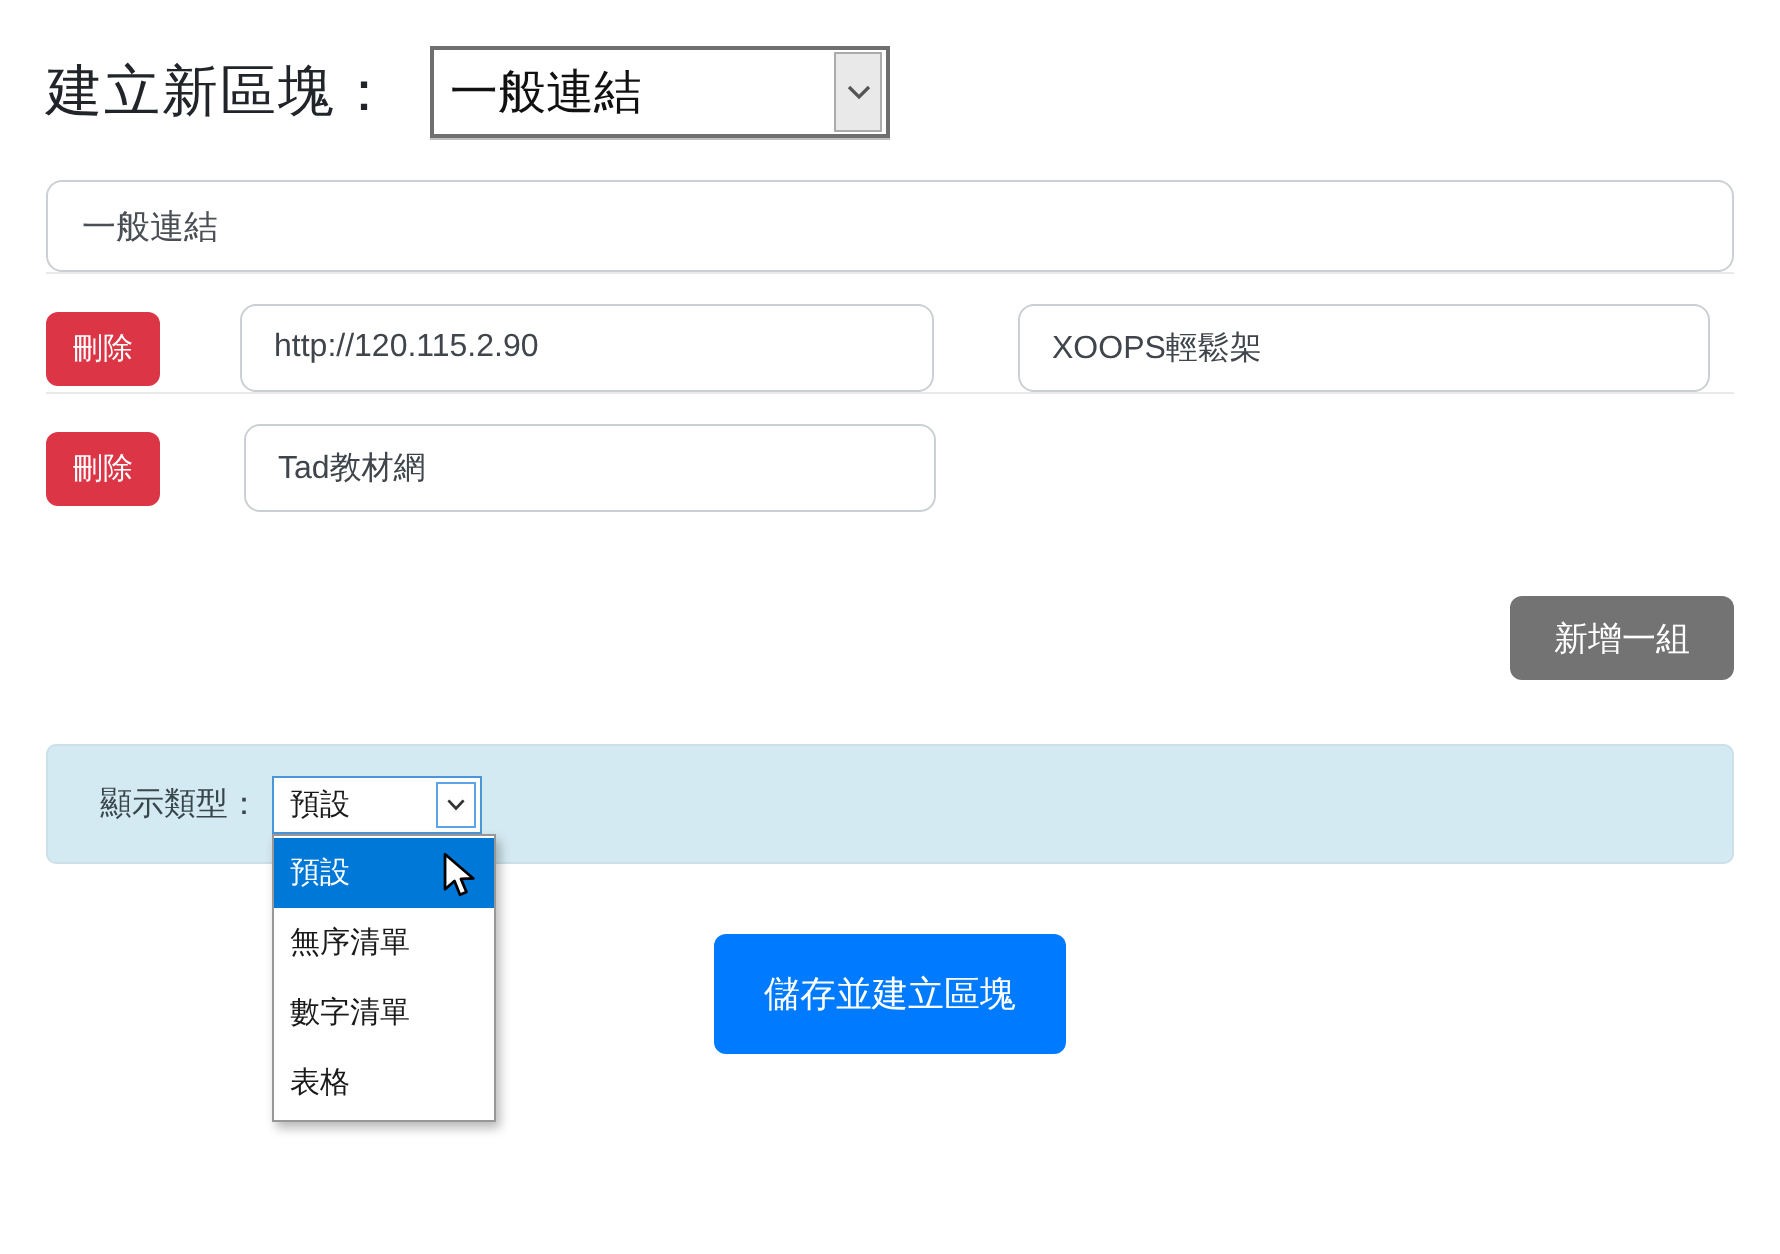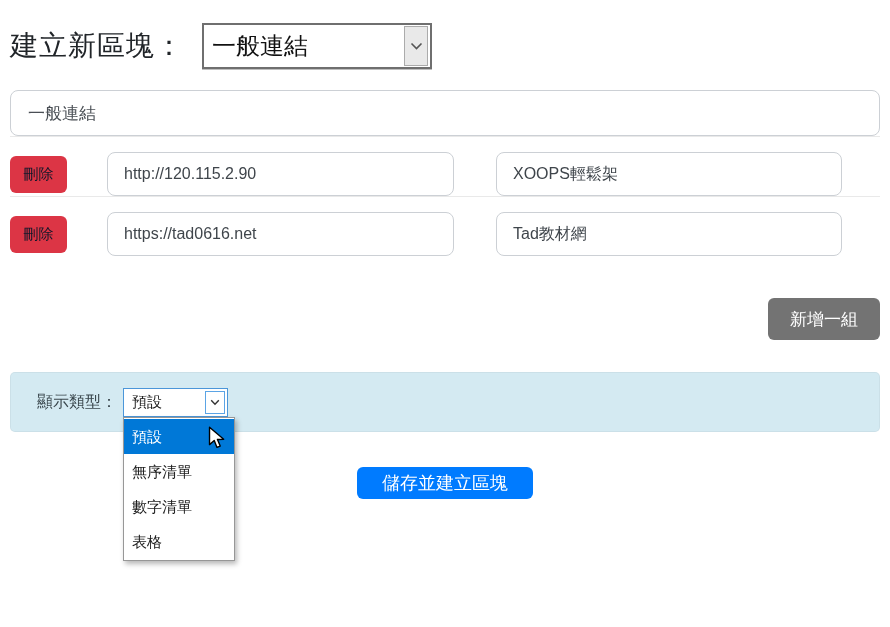--- a/index.html
+++ b/index.html
@@ -4,21 +4,21 @@
 <style>
   * { margin: 0; padding: 0; box-sizing: border-box; }
   html, body { background: #fff; }
   body {
     width: 890px; height: 627px;
     font-family: "Liberation Sans", "DejaVu Sans", sans-serif;
     color: #212529;
     overflow: hidden;
     position: relative;
   }
-  .container { padding: 0 10px; }
+  .container { padding: 0 23px; }
 
   
   .header-row {
     margin-top: 20px;
     display: flex; align-items: center;
     height: 52px;
   }
   .page-title {
     font-size: 28px; color: #212529; letter-spacing: 1px;
   }
@@ -58,21 +58,21 @@
   .hr2 { margin-top: 21px; }
 
   
   .link-row {
     margin-top: 15px;
     display: flex; align-items: center;
     height: 44px;
   }
   .delete-btn {
     width: 57px; height: 37px;
-    background: #dc3545; color: #0f172a;
+    background: #dc3545; color: #ffffff;
     border: none; border-radius: 6px;
     font-size: 15px;
     font-family: "Liberation Sans", "DejaVu Sans", sans-serif;
     cursor: pointer;
   }
   .url-input, .name-input {
     height: 44px;
     border: 1px solid #ccd0d5; border-radius: 8px;
     padding: 0 16px; font-size: 16px; color: #3f454b;
     font-family: "Liberation Sans", "DejaVu Sans", sans-serif;
@@ -147,21 +147,21 @@
     z-index: 30;
     pointer-events: none;
   }
 
   
   .save-row {
     margin-top: 35px;
     display: flex; justify-content: center;
   }
   .save-btn {
-    width: 176px; height: 32px;
+    width: 176px; height: 60px;
     background: #007bff; color: #fff;
     border: none; border-radius: 6px;
     font-size: 18px;
     font-family: "Liberation Sans", "DejaVu Sans", sans-serif;
     cursor: pointer;
   }
 </style>
 </head>
 <body>
 
@@ -186,21 +186,20 @@
   <div class="link-row">
     <button class="delete-btn">刪除</button>
     <input class="url-input" type="text" value="http://120.115.2.90" style="">
     <input class="name-input" type="text" value="XOOPS輕鬆架" style="">
   </div>
 
   <hr class="divider hr2">
 
   <div class="link-row">
     <button class="delete-btn">刪除</button>
-    <input class="url-input" type="text" value="https://tad0616.net" style="">
     <input class="name-input" type="text" value="Tad教材網" style="">
   </div>
 
   <div class="add-group-row">
     <button class="add-group-btn">新增一組</button>
   </div>
 
   <div class="info-banner">
     <span class="display-type-label">顯示類型：</span>
     <div class="select-wrap">

